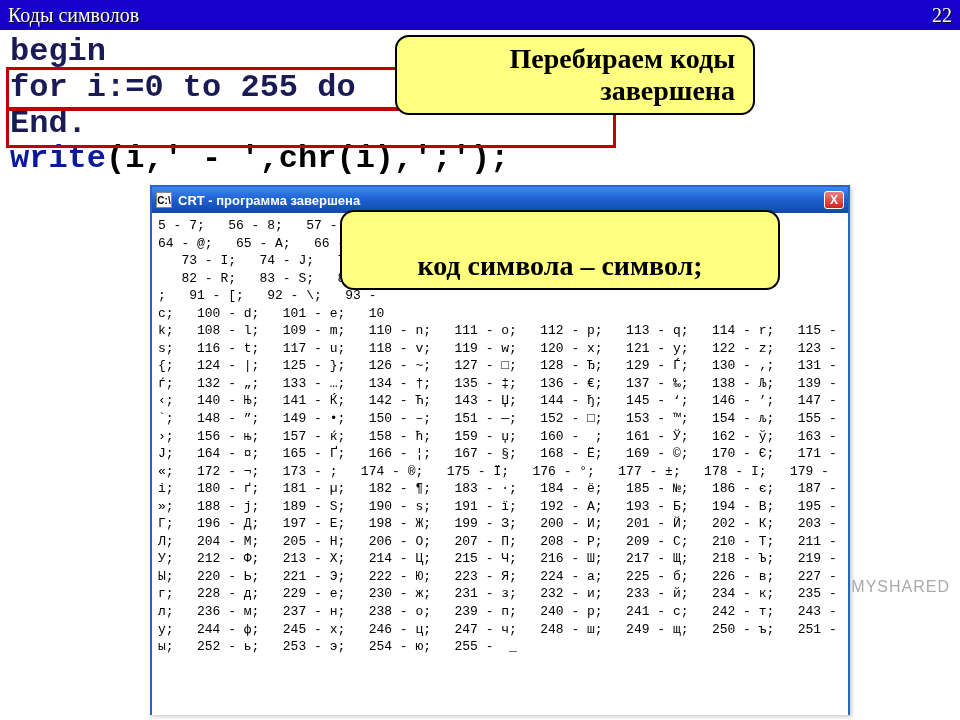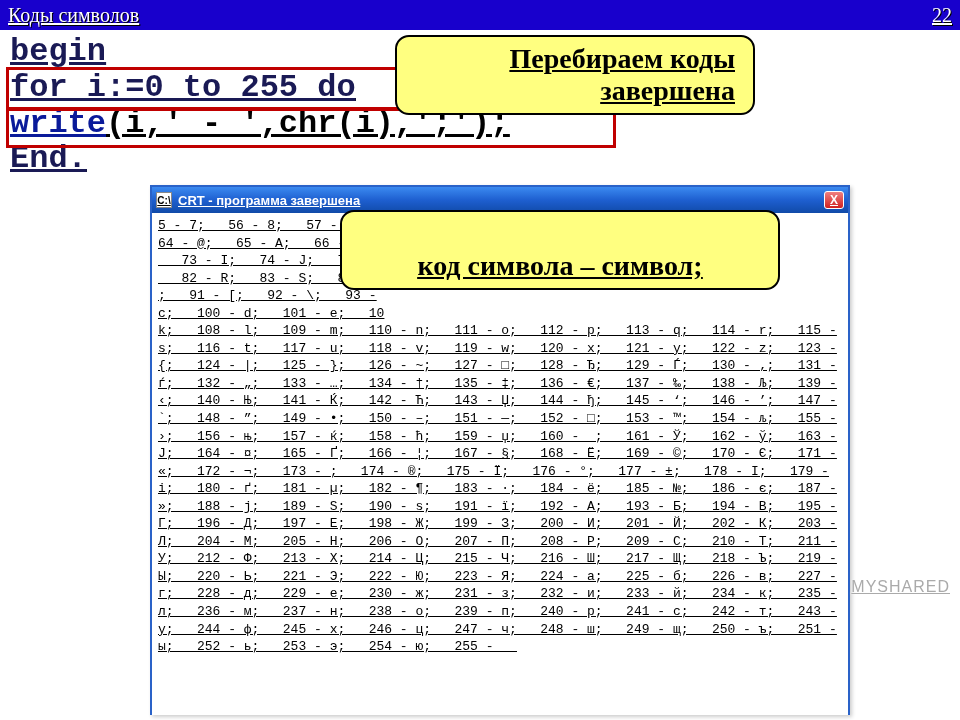--- a/index.html
+++ b/index.html
@@ -1,15 +1,15 @@
 <!DOCTYPE html>
 <html><head>
 <meta charset="utf-8">
 <style>
-  * { margin: 0; padding: 0; box-sizing: border-box; text-decoration: underline; }
+  * { margin: 0; padding: 0; box-sizing: border-box; }
   html, body { width: 960px; height: 720px; overflow: hidden; }
   body { background: #fff; font-family: "Times New Roman", serif; }
 
   .header {
     width: 100%; height: 30px; background: #1800cc;
     color: #fff; font-size: 20px; display: flex;
     align-items: center; justify-content: space-between;
     padding: 0 8px;
   }
   .header .title { text-shadow: 1px 1px 0 #000; }
@@ -98,24 +98,24 @@
 <div class="header">
   <span class="title">Коды символов</span>
   <span class="pg">22</span>
 </div>
 
 <div class="slide">
 
   <div class="code">
     <div><span class="kw-dark">begin</span></div>
     <div><span class="kw-dark">for i:=0 to 255 do</span></div>
+    <div><span class="kw-dark">End.</span></div>
     <div>
       <span class="kw-blue">write</span><span class="kw-black">(i,' - ',chr(i),';');</span>
     </div>
-    <div><span class="kw-dark">End.</span></div>
   </div>
 
   <div class="box-red"></div>
   <div class="box-red2"></div>
 
   <div id="c1" class="callout">
     <span>Перебираем коды</span><br>
     <span>завершена</span>
   </div>
 

